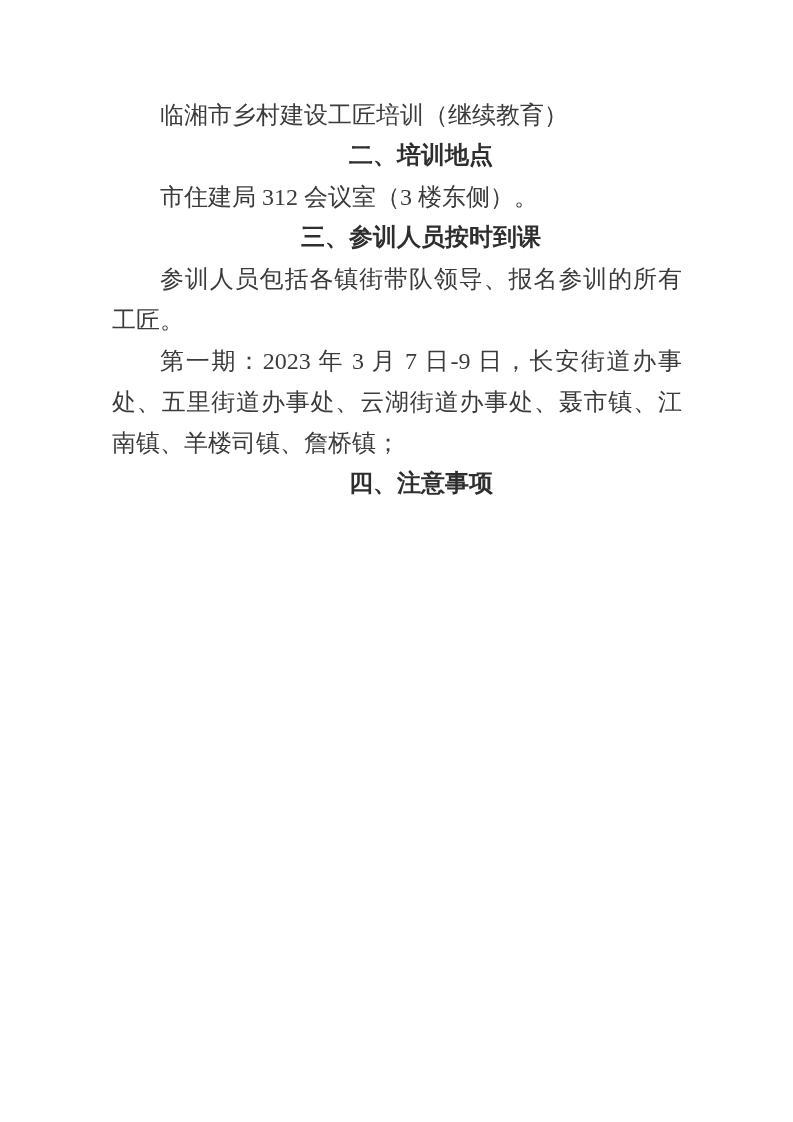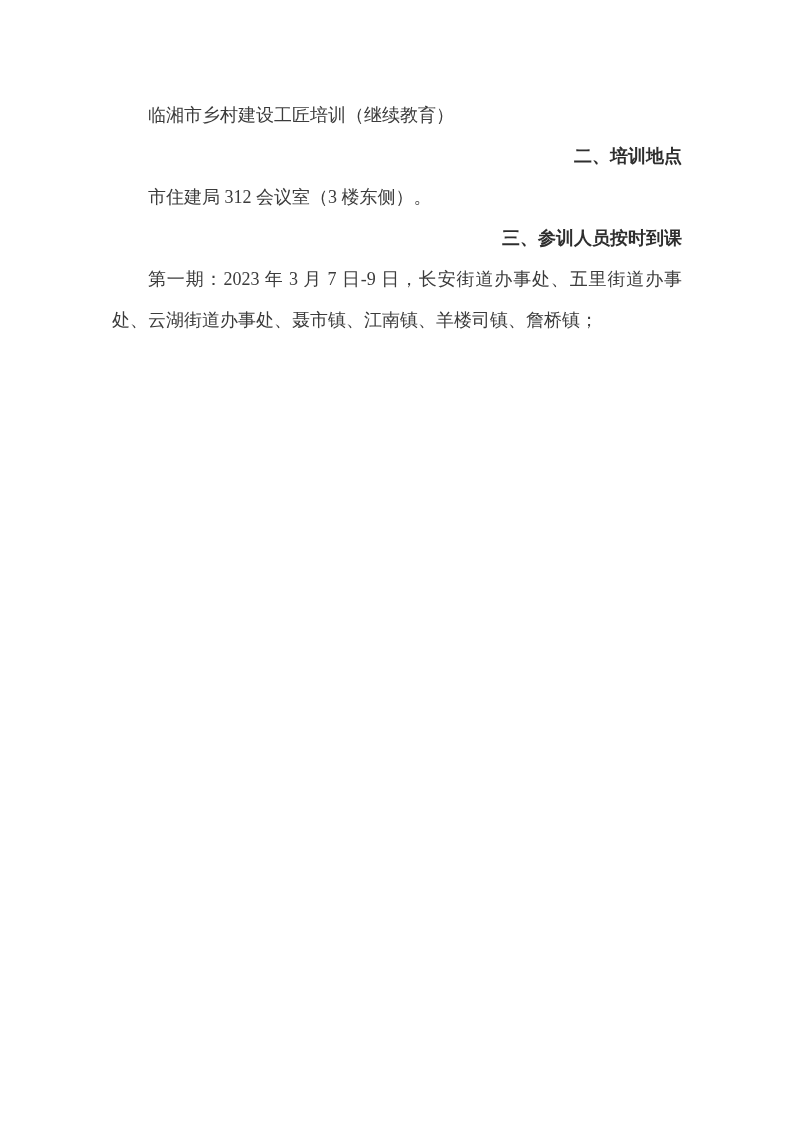--- a/index.html
+++ b/index.html
@@ -15,40 +15,42 @@
   }
   .page {
     box-sizing: border-box;
     width: 793px;
     height: 1122px;
     background: #ffffff;
     padding: 95px 111px 0 112px;
   }
   .doc-block {
     margin: 0;
-    font-size: 18px;
+    font-size: 24px;
     line-height: 41px;
     text-indent: 2em;
     text-align: justify;
     word-break: break-all;
   }
   .body-text {
     font-family: "Liberation Serif", serif;
     font-weight: 400;
     color: #3b3b3b;
   }
   .heading {
-    font-family: Liberation Serif, serif;
+    font-family: Liberation Mono, monospace;
     font-weight: 700;
     color: #2e2e2e;
-    text-align: right;
+    text-align: center;
   }
 </style>
 </head>
 <body>
 
 <div class="page">
   <p class="doc-block body-text">临湘市乡村建设工匠培训（继续教育）</p>
   <p class="doc-block heading">二、培训地点</p>
   <p class="doc-block body-text">市住建局 312 会议室（3 楼东侧）。</p>
   <p class="doc-block heading">三、参训人员按时到课</p>
+  <p class="doc-block body-text">参训人员包括各镇街带队领导、报名参训的所有工匠。</p>
   <p class="doc-block body-text">第一期：2023 年 3 月 7 日-9 日，长安街道办事处、五里街道办事处、云湖街道办事处、聂市镇、江南镇、羊楼司镇、詹桥镇；</p>
+  <p class="doc-block heading">四、注意事项</p>
 </div>
 
 </body></html>

